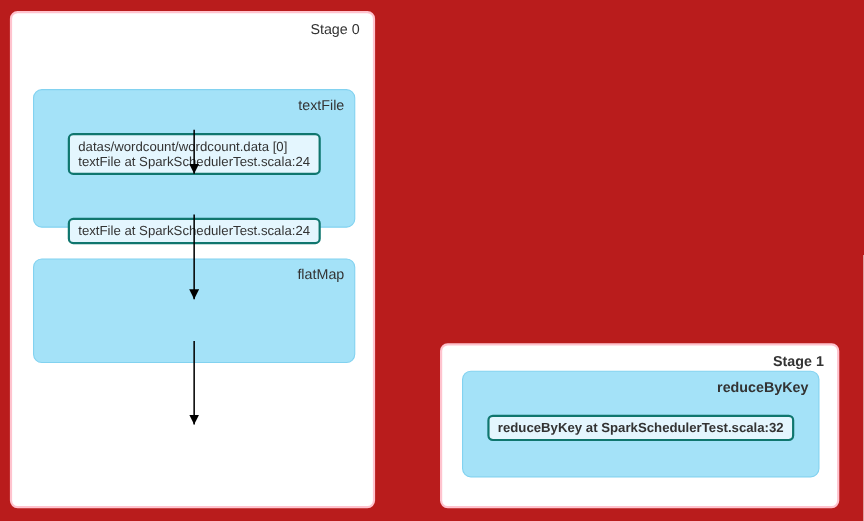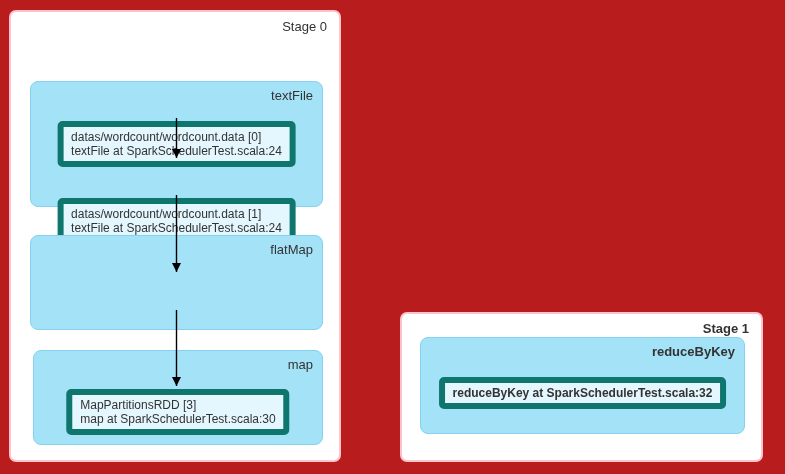--- a/index.html
+++ b/index.html
@@ -50,21 +50,21 @@
     font-size: 13px;
     color: #333333;
     white-space: nowrap;
   }
   .node {
     position: absolute;
     left: 50%;
     transform: translateX(-50%);
     box-sizing: border-box;
     background: #e4f6fe;
-    border: 6px solid #0f766e;
+    border: 2px solid #0f766e;
     border-radius: 5px;
     padding: 3px 8px;
     white-space: nowrap;
   }
   #node-0 { top: 39px; }
   #node-1 { top: 116px; }
   #node-2 { top: 39px; }
   #node-3 { top: 38px; }
   #node-4 { top: 39px; }
   .node-line {
@@ -94,36 +94,28 @@
   <div class="stage" id="stage-0">
     <div class="stage-label">Stage 0</div>
 
     <div class="op" id="op-textfile">
       <div class="op-label">textFile</div>
       <div class="node" id="node-0">
         <div class="node-line">datas/wordcount/wordcount.data [0]</div>
         <div class="node-line">textFile at SparkSchedulerTest.scala:24</div>
       </div>
       <div class="node" id="node-1">
-        <div class="node-line">datas/wordcount/wordcount.data [1]</div>
         <div class="node-line">textFile at SparkSchedulerTest.scala:24</div>
       </div>
     </div>
 
     <div class="op" id="op-flatmap">
       <div class="op-label">flatMap</div>
     </div>
 
-    <div class="op" id="op-map">
-      <div class="op-label">map</div>
-      <div class="node" id="node-3">
-        <div class="node-line">MapPartitionsRDD [3]</div>
-        <div class="node-line">map at SparkSchedulerTest.scala:30</div>
-      </div>
-    </div>
   </div>
 
   <div class="stage" id="stage-1">
     <div class="stage-label">Stage 1</div>
 
     <div class="op" id="op-reducebykey">
       <div class="op-label">reduceByKey</div>
       <div class="node" id="node-4">
         <div class="node-line">reduceByKey at SparkSchedulerTest.scala:32</div>
       </div>

